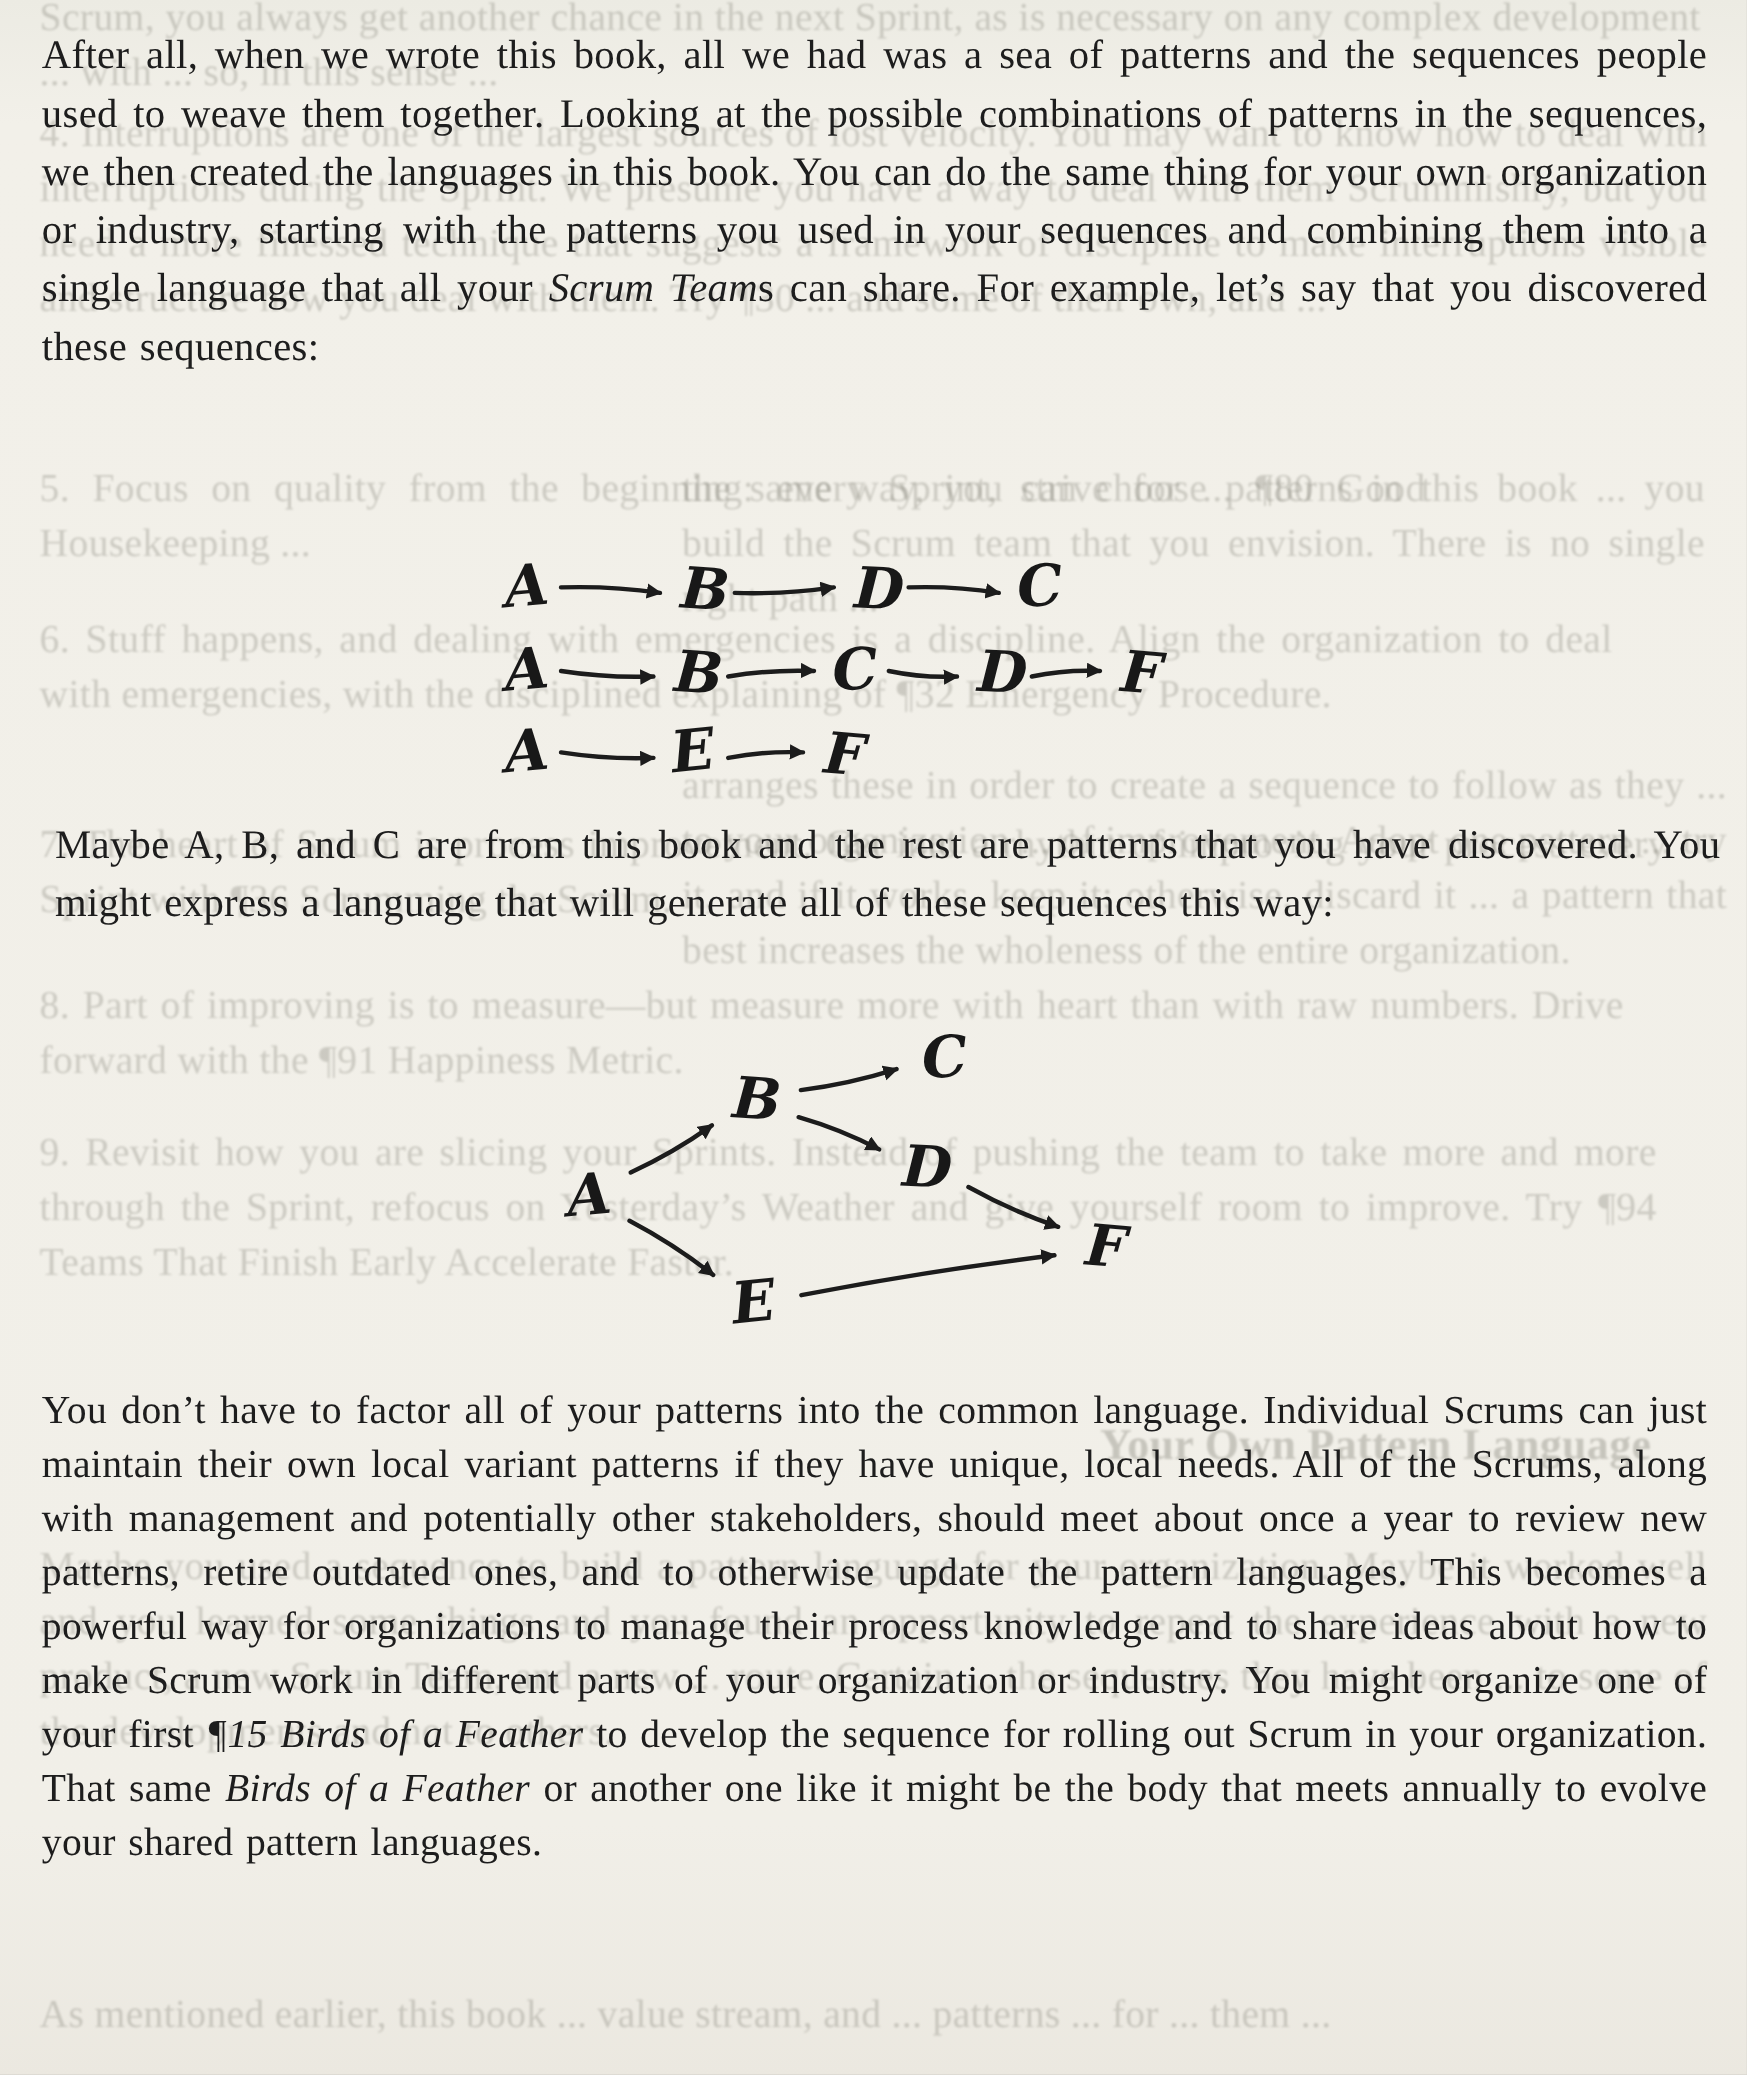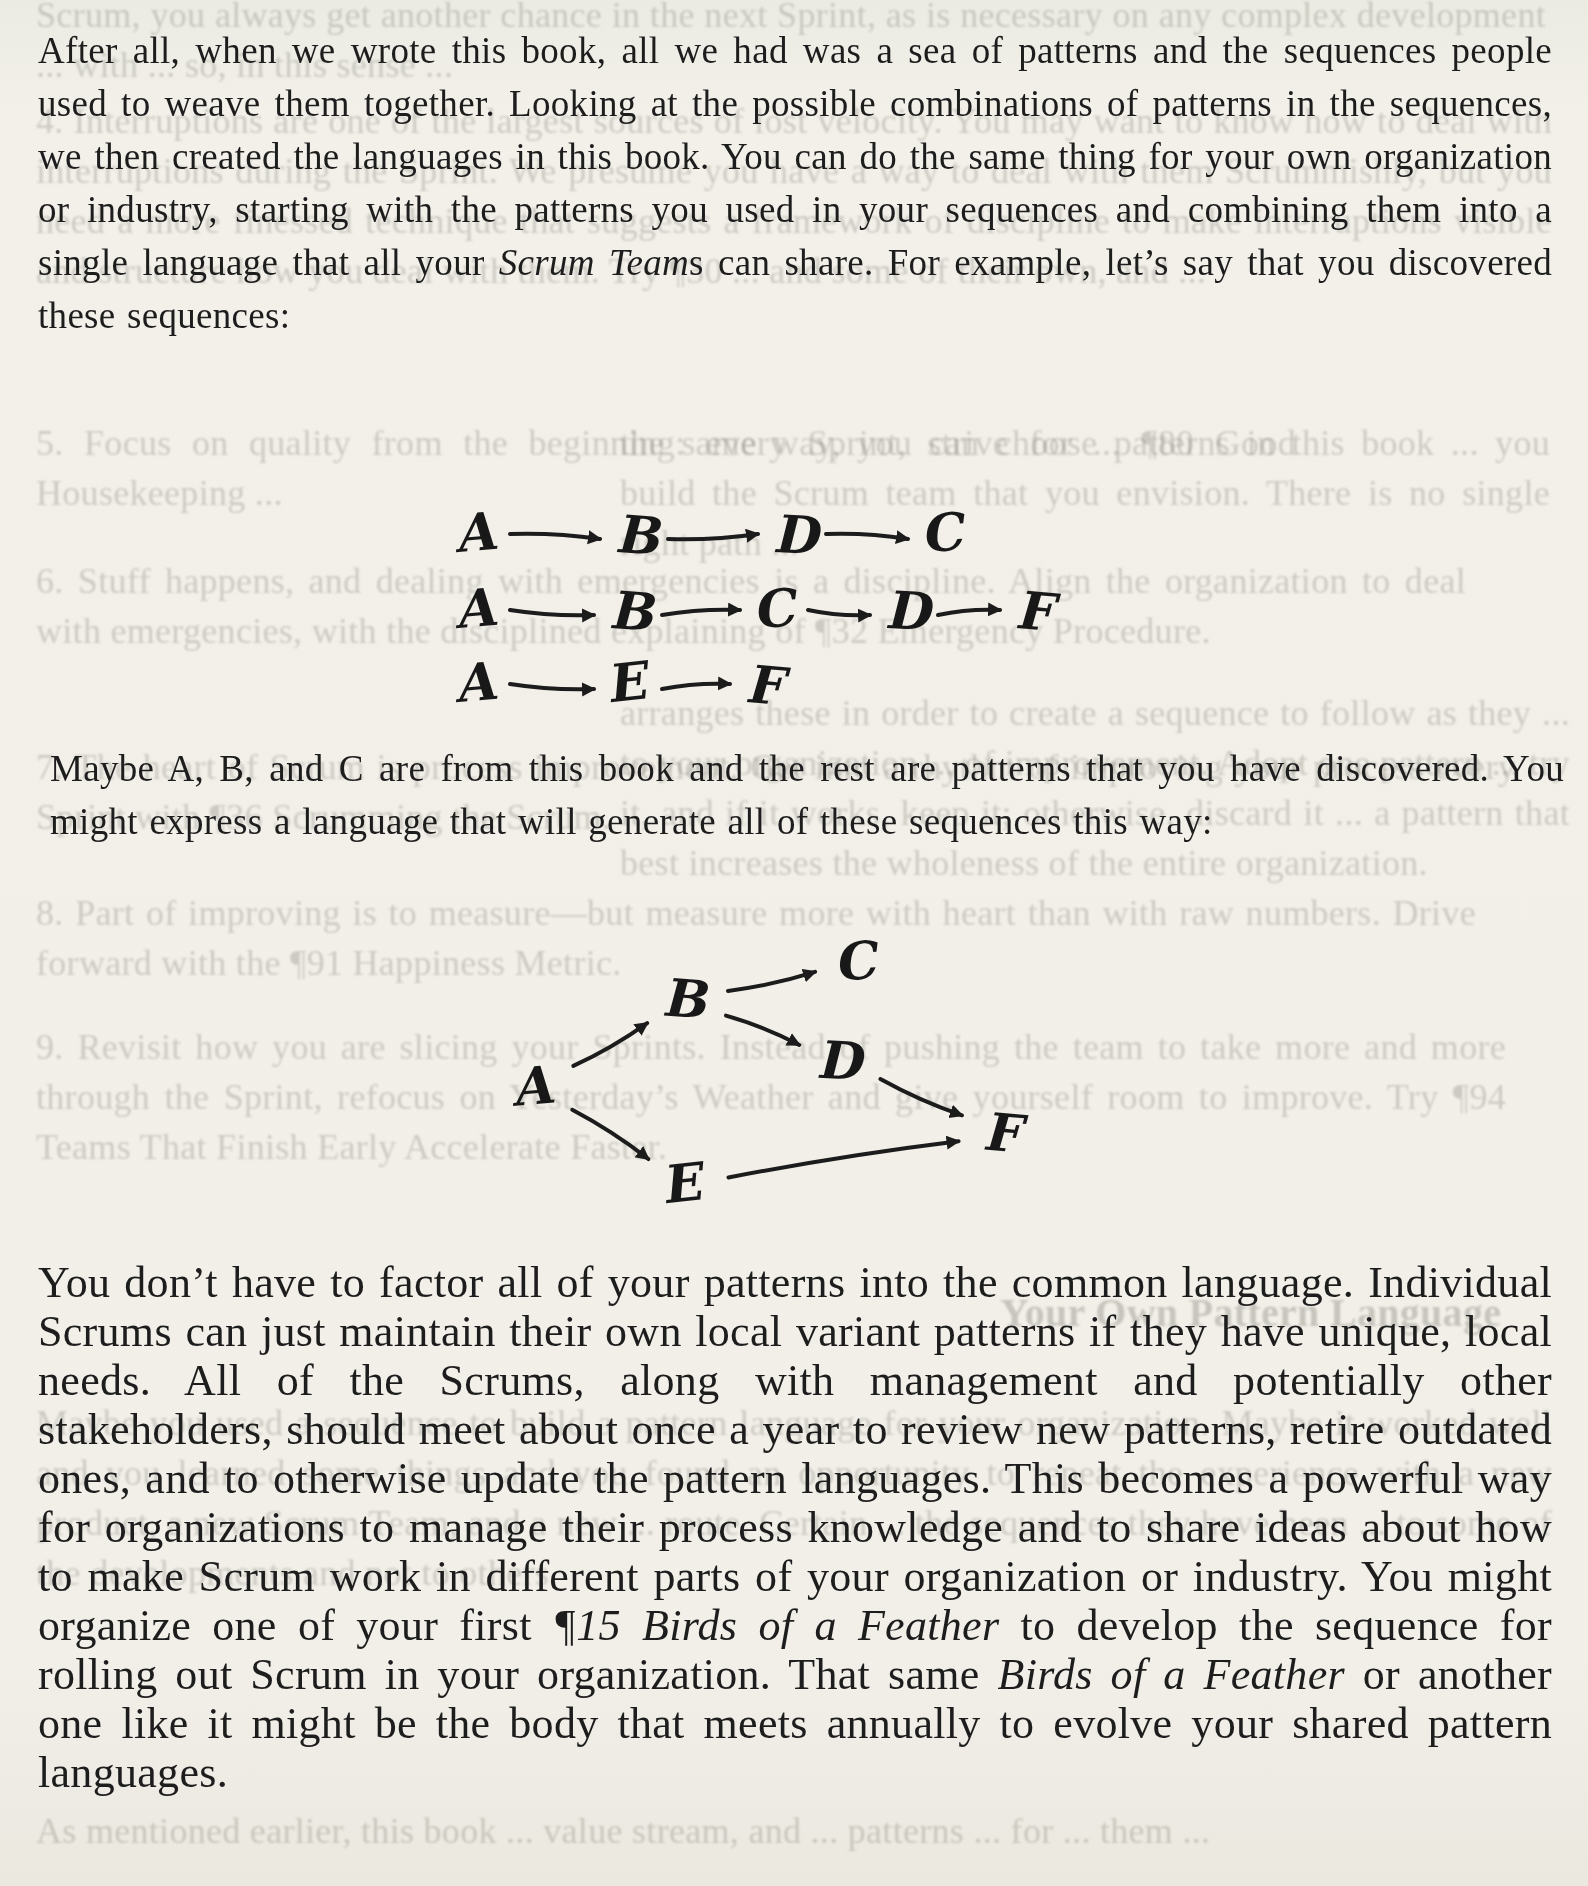--- a/index.html
+++ b/index.html
@@ -13,21 +13,21 @@
   }
   .para{
     position:absolute;
     text-align:justify;
     font-size:37px;
     line-height:53px;
     letter-spacing:.3px;
     word-spacing:2px;
   }
   .para .it{font-style:italic;}
-  #p3{font-size:44px;line-height:49px;}
+  #p3{font-size:36px;line-height:49px;}
   
   .bt-layer{position:absolute;inset:0;}
   .bt{
     position:absolute;
     color:#76756a;
     opacity:.30;
     filter:blur(1.2px);
     font-size:36px;
     line-height:50px;
     text-align:justify;

